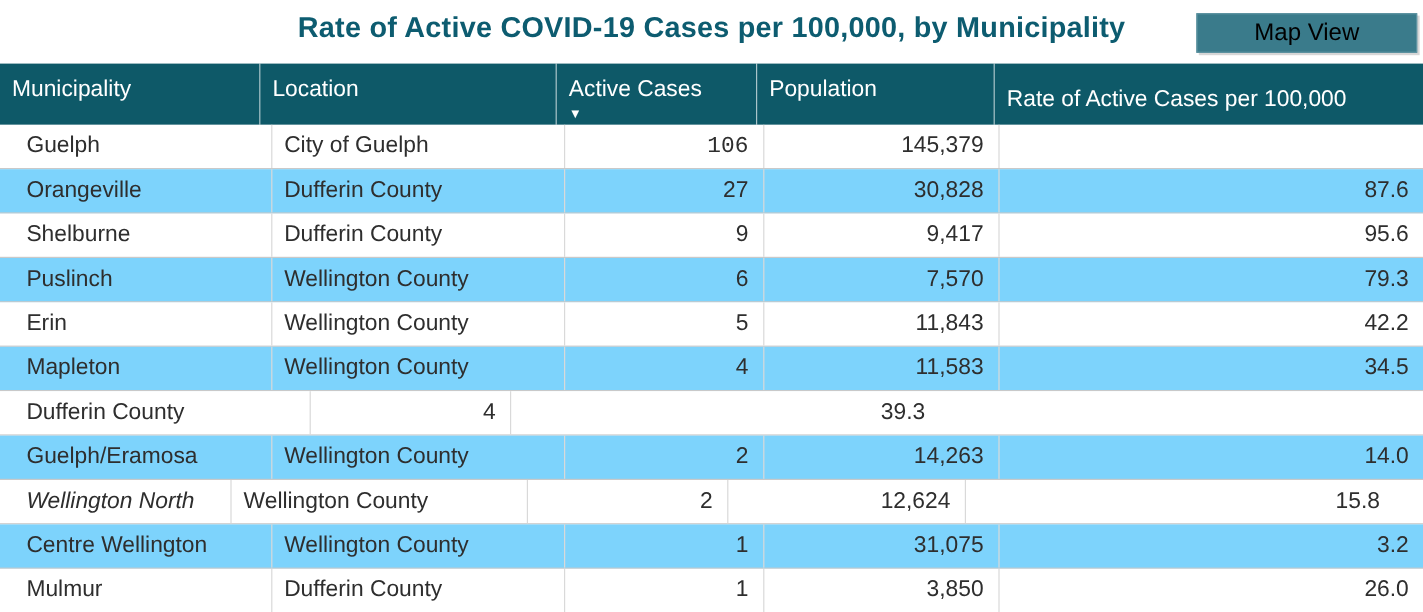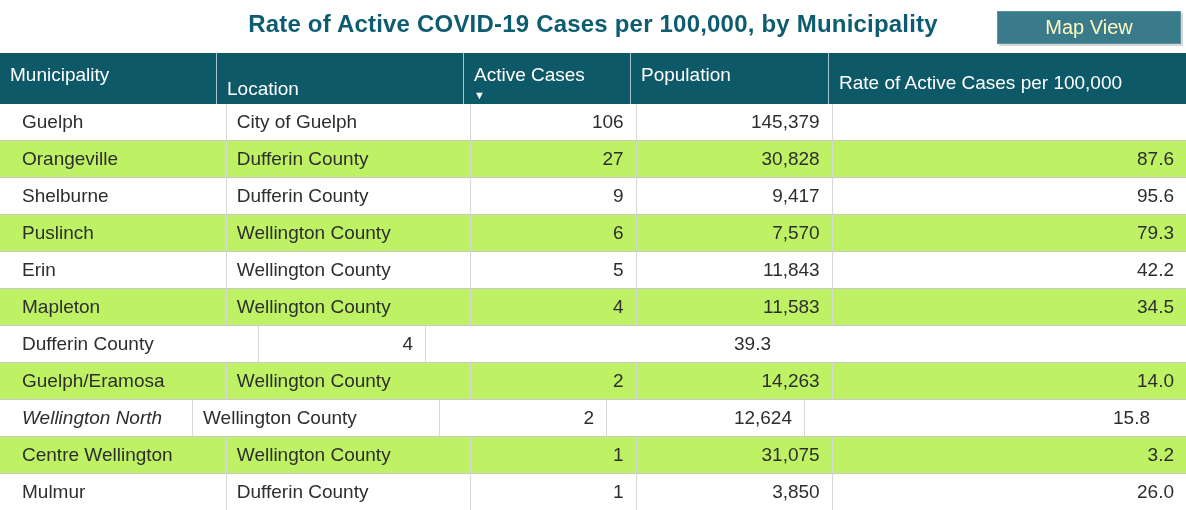--- a/index.html
+++ b/index.html
@@ -35,21 +35,21 @@
   }
   .map-view-button {
     position: absolute;
     top: 11px;
     right: 5px;
     width: 184px;
     height: 33px;
     background: #3a7b8b;
     border: 1px solid #5d93a1;
     box-shadow: 2px 2px 0 #d6d6d6;
-    color: #fef9c3;
+    color: #000000;
     font-size: 20px;
     line-height: 31px;
     text-align: center;
     box-sizing: border-box;
     cursor: pointer;
     user-select: none;
   }
   
   .table {
     width: 1186px;
@@ -83,21 +83,21 @@
     color: #ffffff;
   }
   .body-row {
     display: flex;
     height: 37px;
     box-sizing: border-box;
     border-bottom: 1px solid #c9c9c9;
     background: #ffffff;
     padding-left: 12px;
   }
-  .body-row.striped { background: #bef264; }
+  .body-row.striped { background: #7dd3fc; }
   .body-cell {
     box-sizing: border-box;
     font-size: 19px;
     color: #2e2e2e;
     line-height: 36px;
     white-space: nowrap;
     overflow: hidden;
     border-right: 1px solid #d9d9d9;
   }
   .body-cell:last-child { border-right: none; }
@@ -111,39 +111,39 @@
   <div class="title-bar">
     <div class="page-title">Rate of Active COVID-19 Cases per 100,000, by Municipality</div>
     <div class="map-view-button">Map View</div>
   </div>
 
   <div class="table">
     <div class="header-row">
         <div class="header-cell" style="width: 217px;">
           <span class="label">Municipality</span>
         </div>
-        <div class="header-cell" style="width: 247px; align-items: flex-end;">
+        <div class="header-cell" style="width: 247px;">
           <span class="label">Location</span>
         </div>
         <div class="header-cell" style="width: 167px;">
           <span class="label">Active Cases</span>
           <span class="sort-arrow">▼</span>
         </div>
         <div class="header-cell" style="width: 198px;">
           <span class="label">Population</span>
         </div>
         <div class="header-cell" style="width: 357px; margin-top: 17px;">
           <span class="label">Rate of Active Cases per 100,000</span>
         </div>
       </div>
     <div id="table-body">
         <div class="body-row">
           <div class="body-cell align-left" style="width: 217px;">Guelph</div>
           <div class="body-cell align-left" style="width: 247px;">City of Guelph</div>
-          <div class="body-cell align-right" style="width: 167px;">106</div>
+          <div class="body-cell align-right" style="width: 167px; font-family: Liberation Mono, monospace;">106</div>
           <div class="body-cell align-right" style="width: 198px;">145,379</div>
           <div class="body-cell align-right" style="width: 357px; margin-top: 32px;">72.9</div>
         </div>
         <div class="body-row striped">
           <div class="body-cell align-left" style="width: 217px;">Orangeville</div>
           <div class="body-cell align-left" style="width: 247px;">Dufferin County</div>
           <div class="body-cell align-right" style="width: 167px;">27</div>
           <div class="body-cell align-right" style="width: 198px;">30,828</div>
           <div class="body-cell align-right" style="width: 357px;">87.6</div>
         </div>

